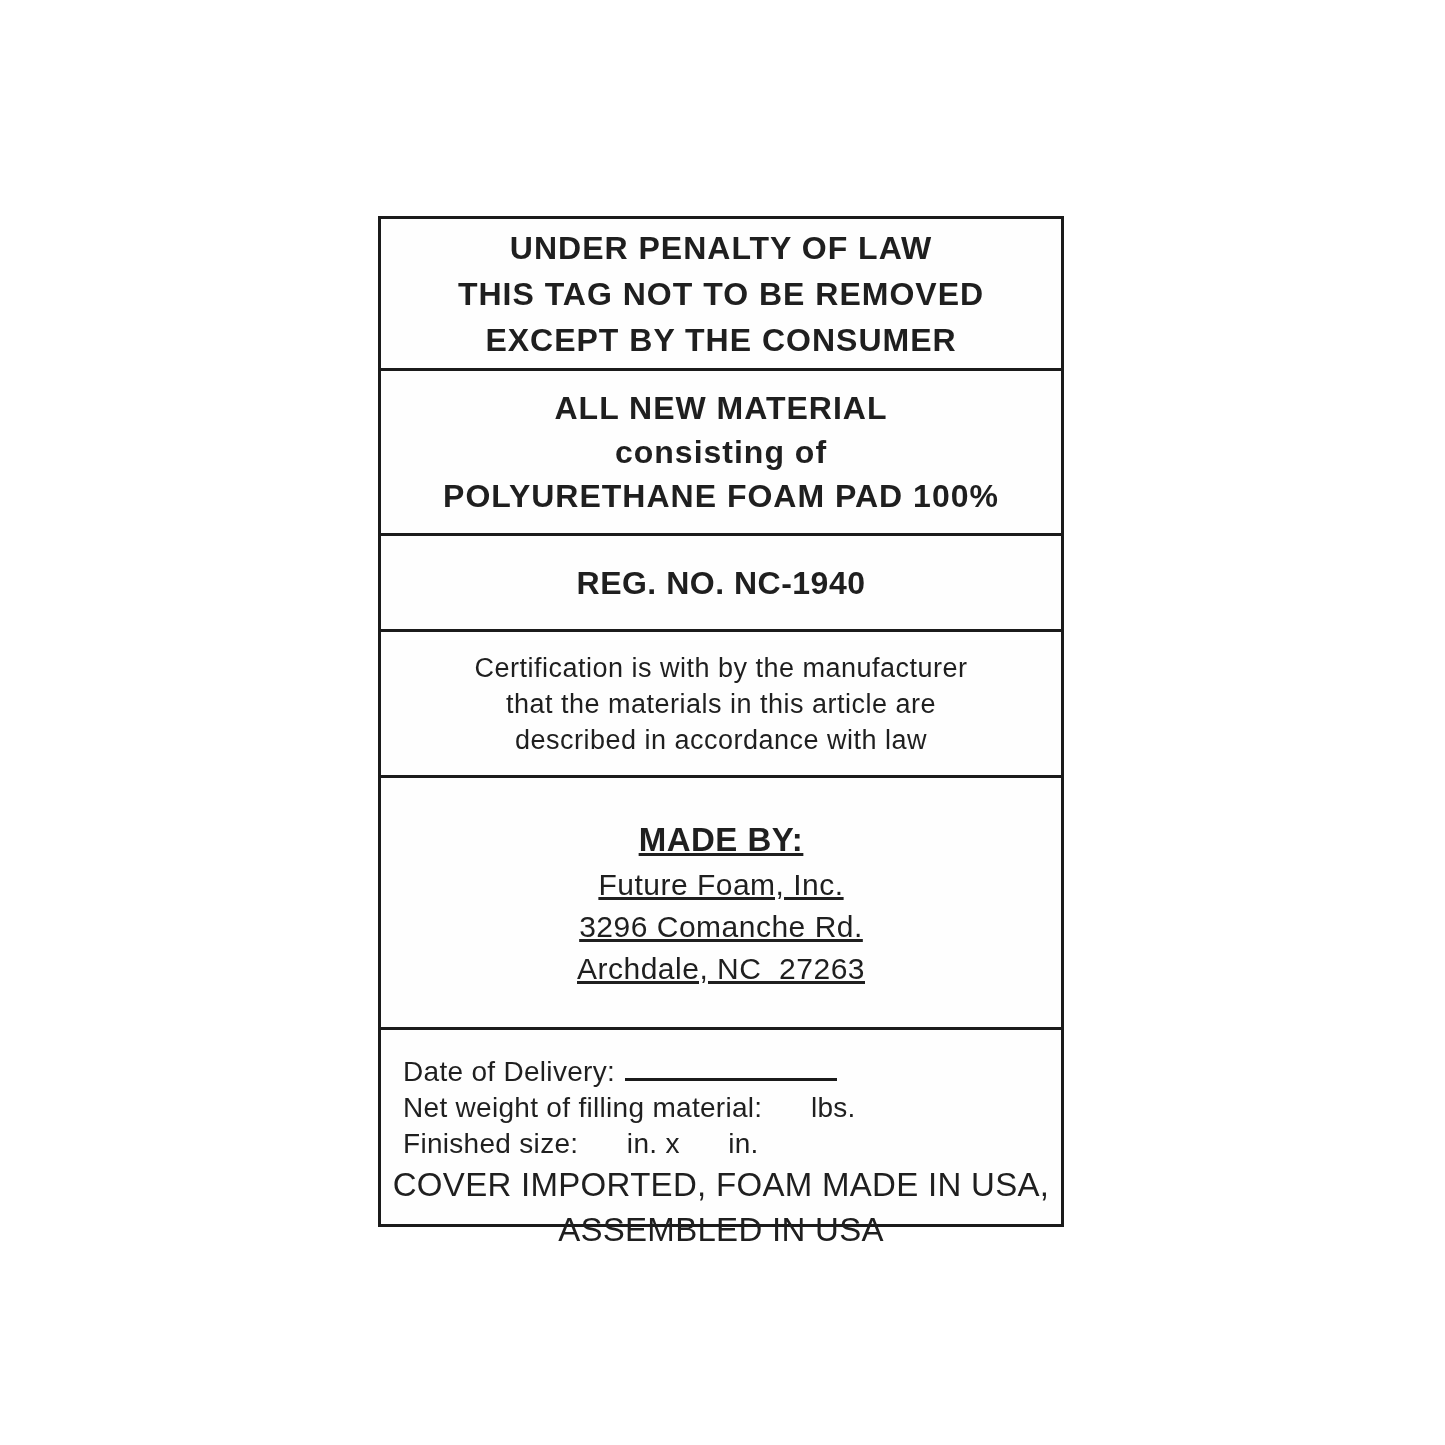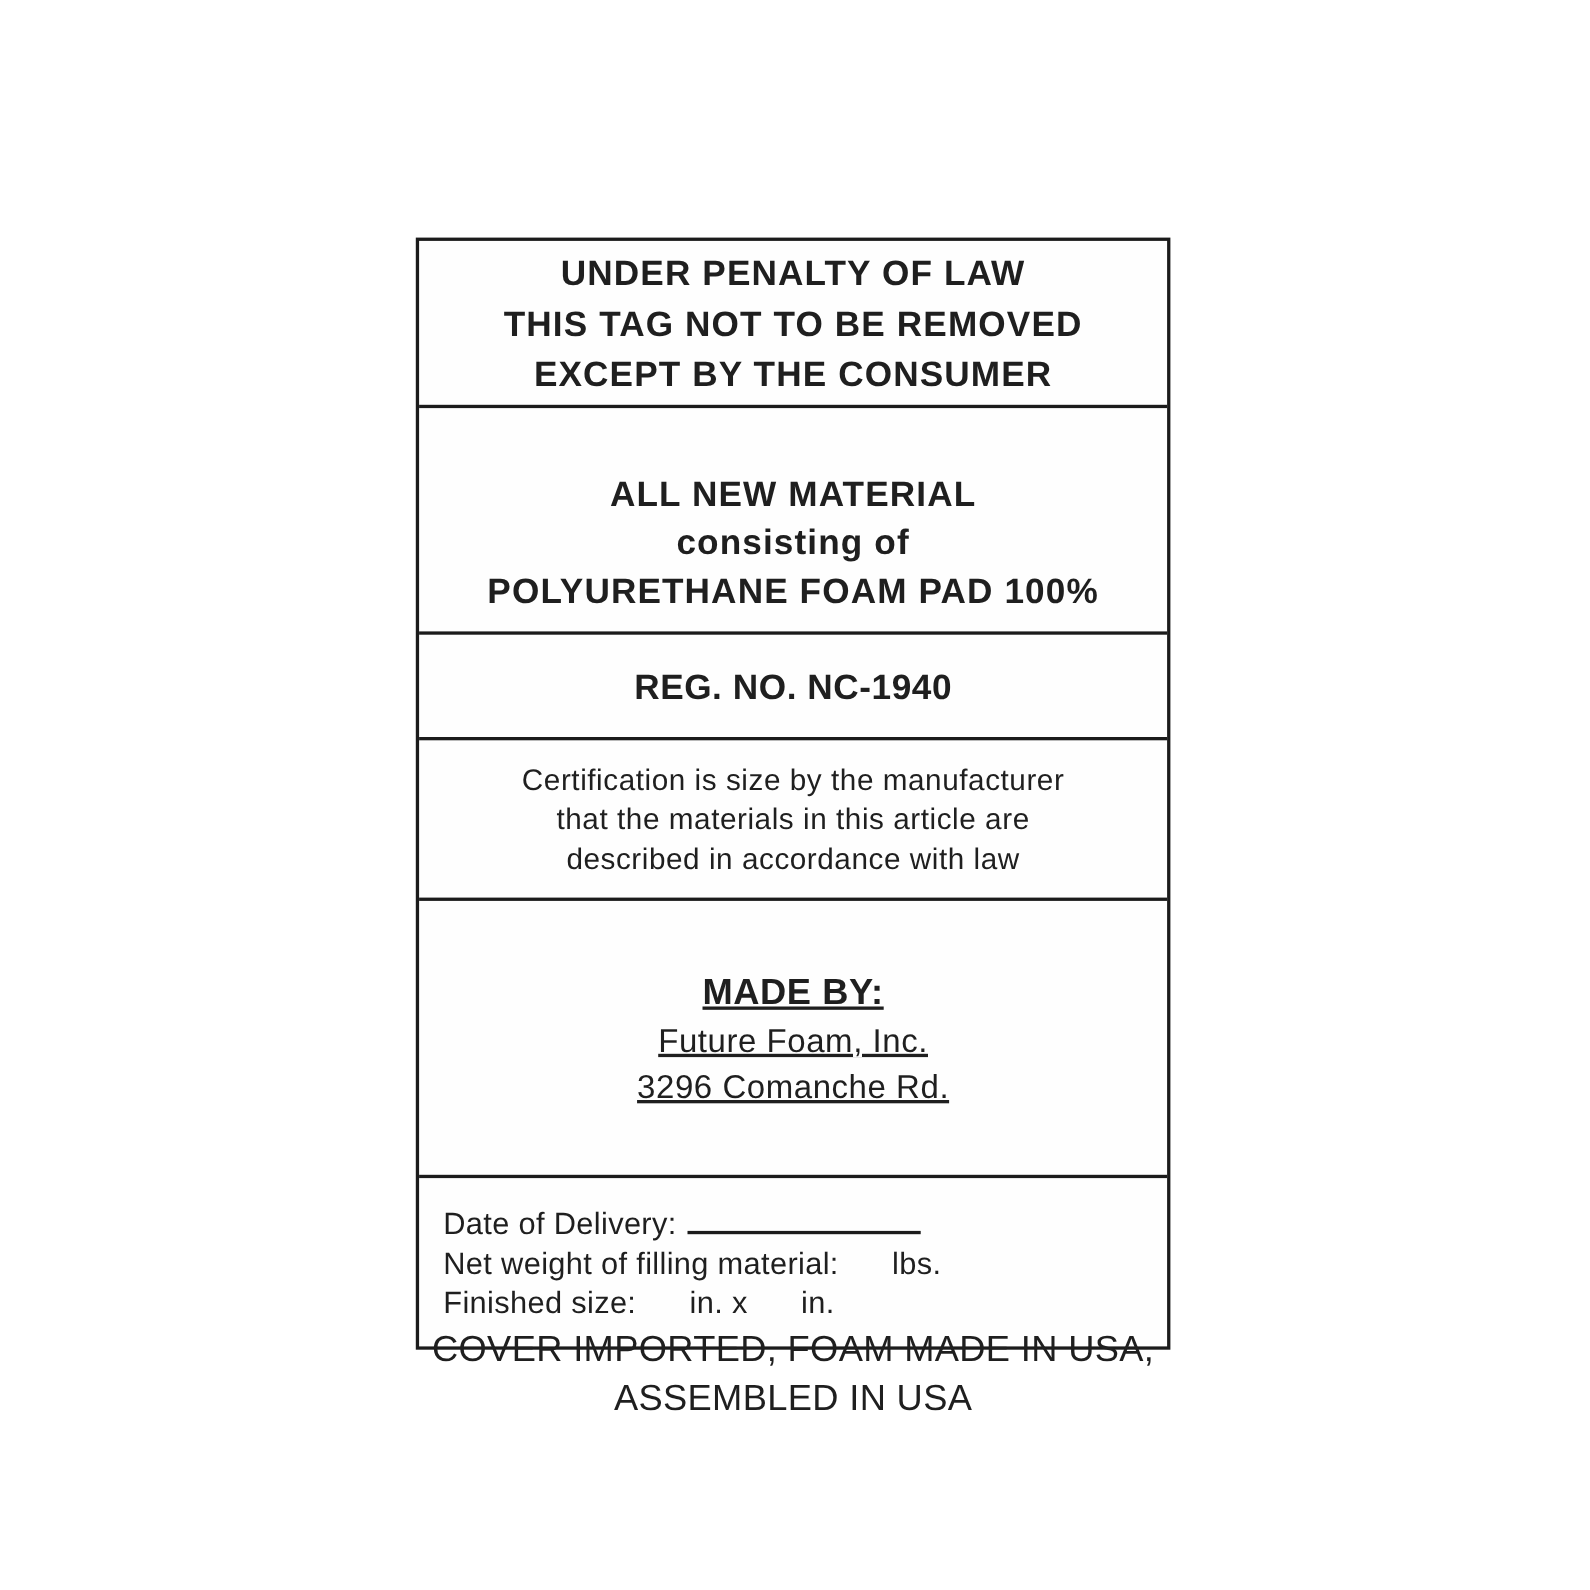--- a/index.html
+++ b/index.html
@@ -33,21 +33,21 @@
     display: flex;
     flex-direction: column;
     justify-content: center;
     align-items: center;
     text-align: center;
     flex: 0 0 auto;
   }
   .sec:last-child { border-bottom: none; flex: 1 1 auto; }
 
   .sec-penalty   { height: 152px; }
-  .sec-material  { height: 165px; margin-top: 41px; }
+  .sec-material  { height: 165px; }
   .sec-regno     { height: 96px;  }
   .sec-cert      { height: 146px; }
   .sec-madeby    { height: 252px; text-decoration: underline; }
   .sec-details   { justify-content: space-between; align-items: stretch; text-align: left; }
 
   .bold-line {
     font-weight: 700;
     font-size: 32px;
     line-height: 46px;
     letter-spacing: 1px;
@@ -127,29 +127,30 @@
       <div class="bold-line">ALL NEW MATERIAL</div>
       <div class="bold-line">consisting of</div>
       <div class="bold-line">POLYURETHANE FOAM PAD 100%</div>
     </div>
 
     <div class="sec sec-regno">
       <div class="bold-line">REG. NO. NC-1940</div>
     </div>
 
     <div class="sec sec-cert">
-      <div class="cert-line">Certification is size by the manufacturer</div>
+      <div class="cert-line">Certification is with by the manufacturer</div>
       <div class="cert-line">that the materials in this article are</div>
       <div class="cert-line">described in accordance with law</div>
     </div>
 
     <div class="sec sec-madeby">
       <div class="madeby-heading">MADE BY:</div>
       <div class="addr-line">Future Foam, Inc.</div>
       <div class="addr-line">3296 Comanche Rd.</div>
+      <div class="addr-line">Archdale, NC  27263</div>
     </div>
 
     <div class="sec sec-details">
       <div class="fields">
         <div class="field-line">
           <span>Date of Delivery:</span>
           <span class="blank-rule"></span>
         </div>
         <div class="field-line">Net weight of filling material:      lbs.</div>
         <div class="field-line">Finished size:      in. x      in.</div>

